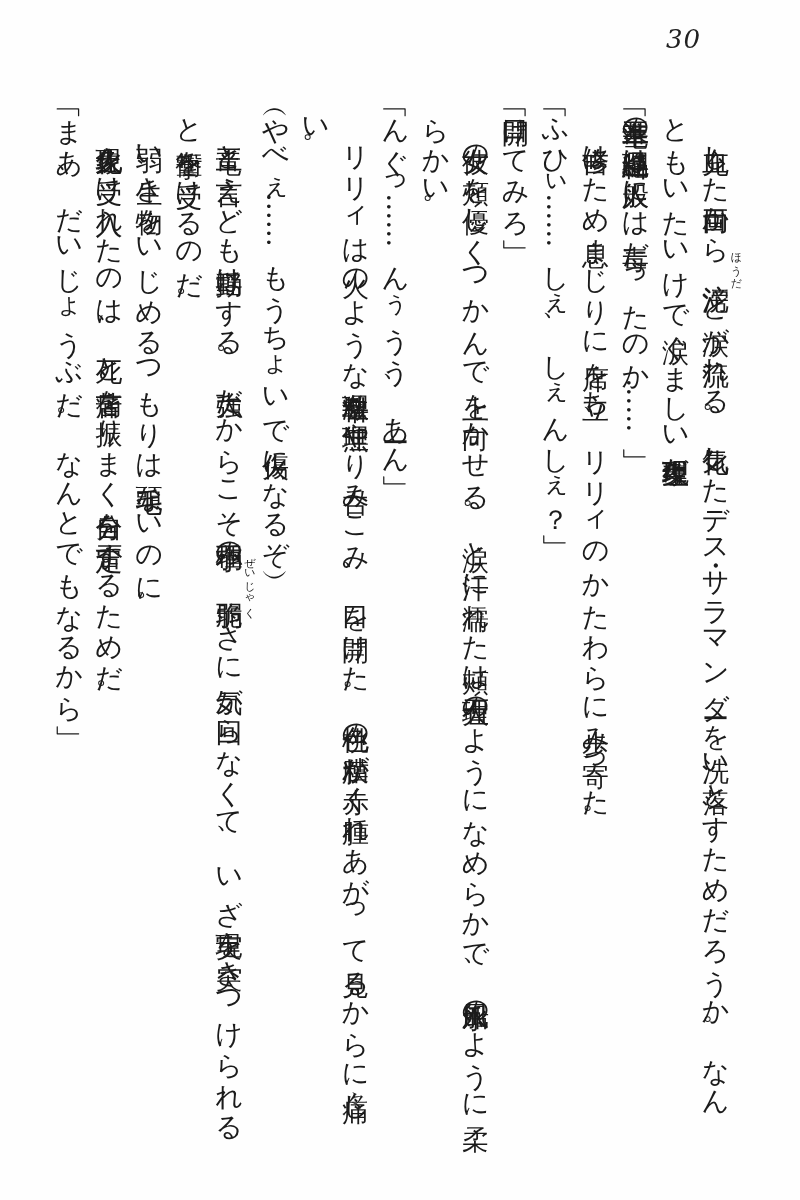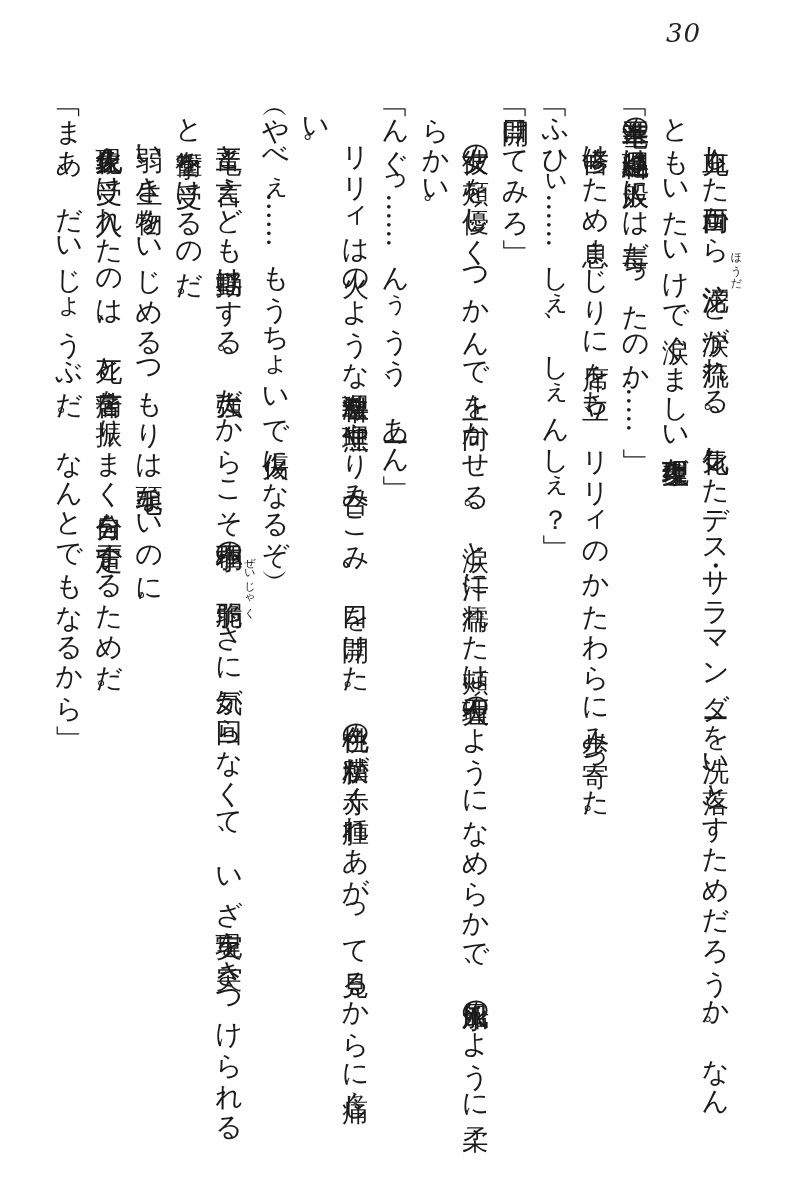--- a/index.html
+++ b/index.html
@@ -15,21 +15,21 @@
   .page {
     position: relative;
     width: 800px;
     height: 1200px;
     background: #fefefe;
     color: #1b1b1b;
     overflow: hidden;
   }
   .page-number {
     position: absolute;
-    top: 18px;
+    top: 24px;
     left: 666px;
     font-style: italic;
     font-size: 26px;
     letter-spacing: 1px;
     color: #222222;
   }
   .page-text {
     position: absolute;
     top: 100px;
     right: 58px;

